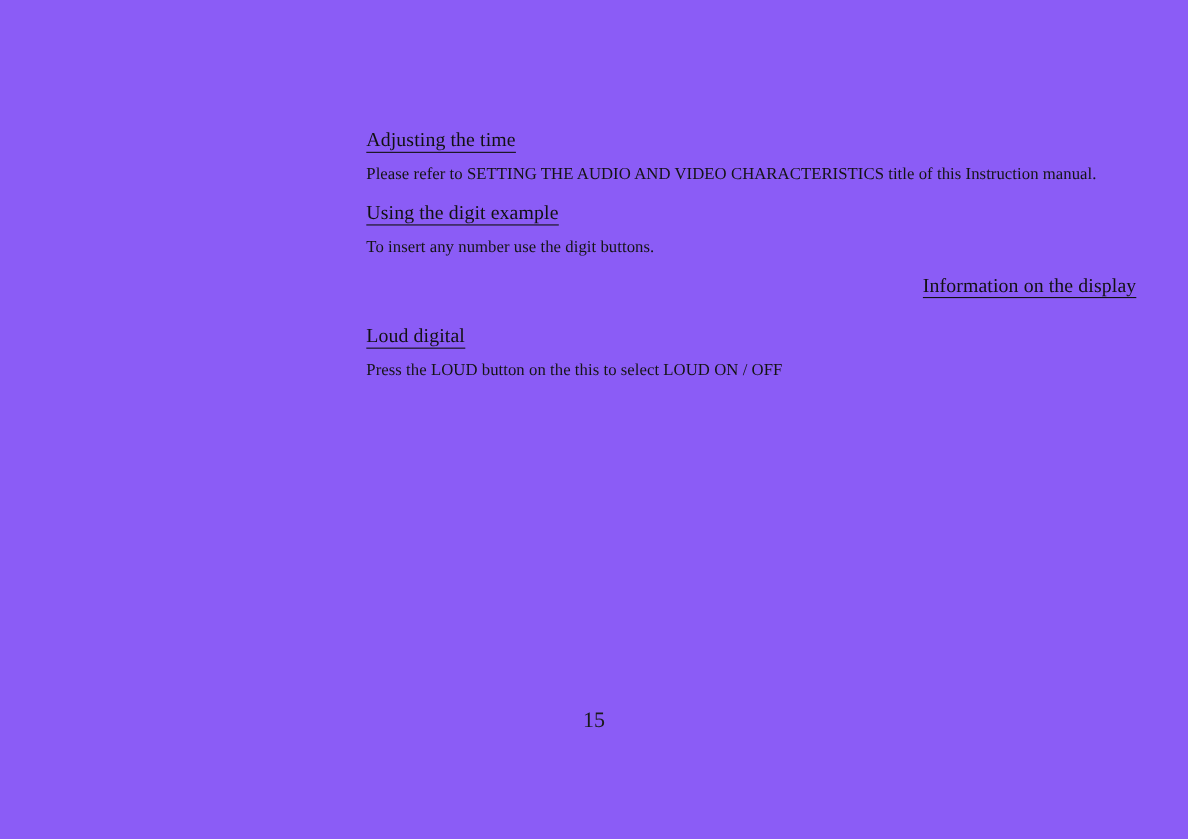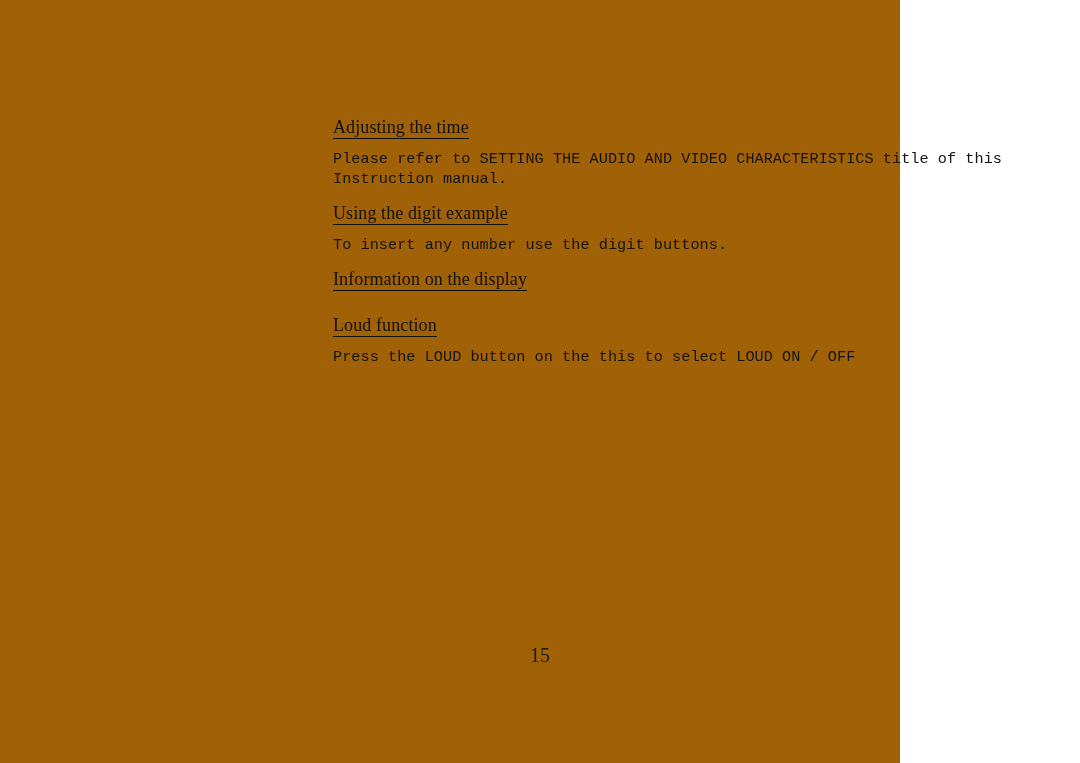--- a/index.html
+++ b/index.html
@@ -11,23 +11,23 @@
   body {
     width: 1080px;
     height: 763px;
     overflow: hidden;
     font-family: "Liberation Serif", "DejaVu Serif", serif;
     color: #000000;
     -webkit-font-smoothing: antialiased;
   }
   .page {
     position: relative;
-    width: 900px;
+    width: 1080px;
     height: 763px;
-    background: #a16207;
+    background: #8b5cf6;
   }
   .content {
     position: absolute;
     left: 333px;
     top: 116px;
     width: 700px;
   }
   .section {
     margin: 0;
   }
@@ -40,33 +40,33 @@
     padding: 0;
     letter-spacing: 0.1px;
     color: #111111;
   }
   h2.heading .heading-text {
     display: inline;
     border-bottom: 1px solid #111111;
     padding-bottom: 1px;
   }
   p.body-line {
-    font-family: Liberation Mono, monospace;
+    font-family: Liberation Serif, serif;
     font-size: 15.2px;
     line-height: 20px;
     margin: 0;
     padding: 0;
     color: #141414;
     letter-spacing: 0.05px;
   }
   .gap-after-heading { height: 11px; }
 
   .block-adjusting  { margin-top: 0px; }
   .block-using      { margin-top: 13px; }
-  .block-info       { margin-top: 13px; }
+  .block-info       { margin-top: 13px; text-align: right; }
   .block-loud       { margin-top: 13px; }
 
   .page-number {
     position: absolute;
     left: 0;
     top: 646px;
     width: 1080px;
     text-align: center;
     font-family: "Liberation Serif", "DejaVu Serif", serif;
     font-size: 20px;
@@ -95,21 +95,21 @@
       <div class="gap-after-heading"></div>
       <p class="body-line wrap-para">To insert any number use the digit buttons.</p>
     </div>
 
     <div class="section block-info">
       <h2 class="heading"><span class="heading-text">Information on the display</span></h2>
       <div class="gap-after-heading"></div>
     </div>
 
     <div class="section block-loud">
-      <h2 class="heading"><span class="heading-text">Loud function</span></h2>
+      <h2 class="heading"><span class="heading-text">Loud digital</span></h2>
       <div class="gap-after-heading"></div>
       <p class="body-line wrap-para">Press the LOUD button on the this to select LOUD ON / OFF</p>
     </div>
 
   </div>
 
   <div class="page-number">15</div>
 
 </div>
 

